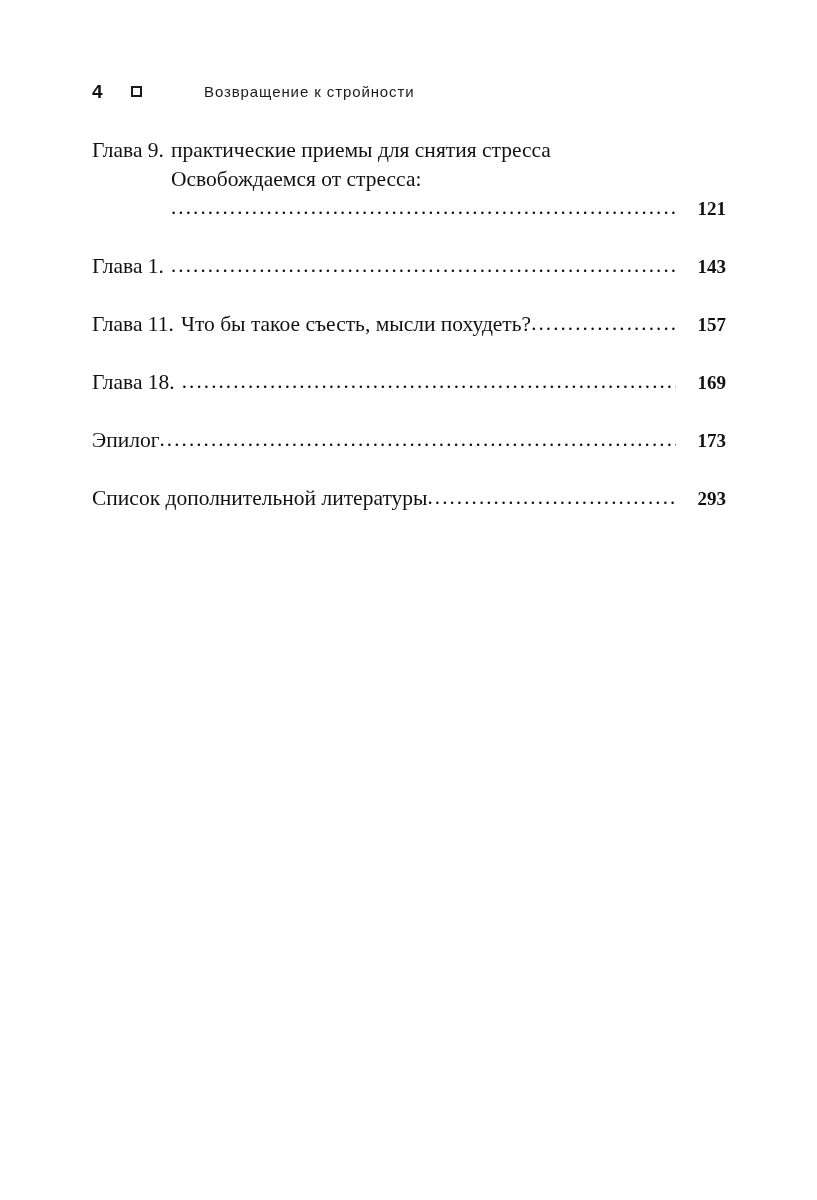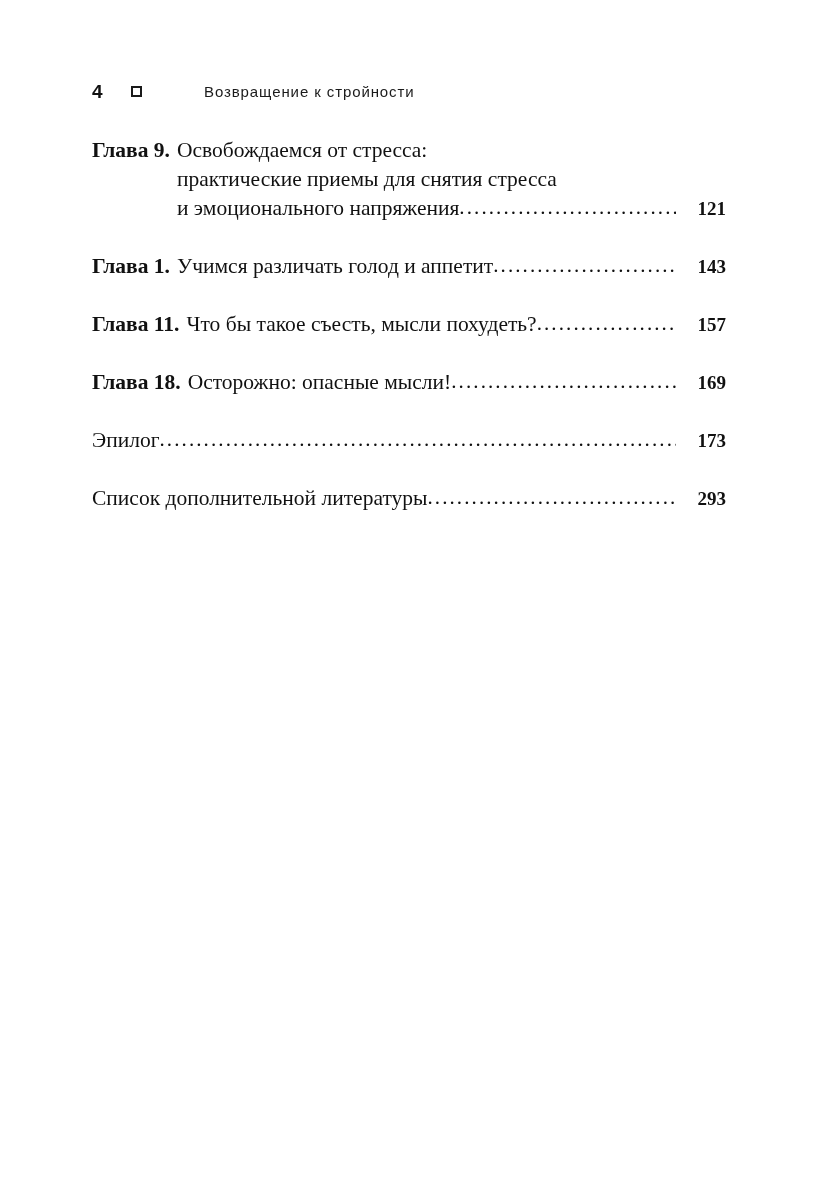--- a/index.html
+++ b/index.html
@@ -69,21 +69,21 @@
     margin-top: 32px;
   }
   .toc-entry {
     display: flex;
     align-items: flex-start;
     margin-bottom: 29px;
     font-size: 21.5px;
     line-height: 29px;
   }
   .toc-entry .label {
-    font-weight: bold;
+    font-weight: normal;
     white-space: nowrap;
     flex: 0 0 auto;
     padding-right: 7px;
   }
   .toc-entry .body {
     flex: 1 1 auto;
     min-width: 0;
   }
   .line-row {
     display: flex;
@@ -127,35 +127,33 @@
       <span class="folio">4</span>
       <span class="head-marker"></span>
       <span class="head-title">Возвращение к стройности</span>
     </div>
 
     <div class="toc">
 
       <div class="toc-entry">
         <span class="label">Глава 9.</span>
         <span class="body">
+          <div class="subline">практические приемы для снятия стресса</div>
           <div class="subline">Освобождаемся от стресса:</div>
-          <div class="subline">практические приемы для снятия стресса</div>
-          <div class="line-row">
-            <span class="text">и эмоционального напряжения</span>
+          <div class="line-row">
             <span class="dots">..................................................................................................</span>
             <span class="page-num">121</span>
           </div>
         </span>
       </div>
 
       <div class="toc-entry">
         <span class="label">Глава 1.</span>
         <span class="body">
           <div class="line-row">
-            <span class="text">Учимся различать голод и аппетит</span>
             <span class="dots">..................................................................................................</span>
             <span class="page-num">143</span>
           </div>
         </span>
       </div>
 
       <div class="toc-entry">
         <span class="label">Глава 11.</span>
         <span class="body">
           <div class="line-row">
@@ -163,21 +161,20 @@
             <span class="dots">..................................................................................................</span>
             <span class="page-num">157</span>
           </div>
         </span>
       </div>
 
       <div class="toc-entry">
         <span class="label">Глава 18.</span>
         <span class="body">
           <div class="line-row">
-            <span class="text">Осторожно: опасные мысли!</span>
             <span class="dots">..................................................................................................</span>
             <span class="page-num">169</span>
           </div>
         </span>
       </div>
 
       <div class="toc-entry no-indent">
 
         <span class="body">
           <div class="line-row">

